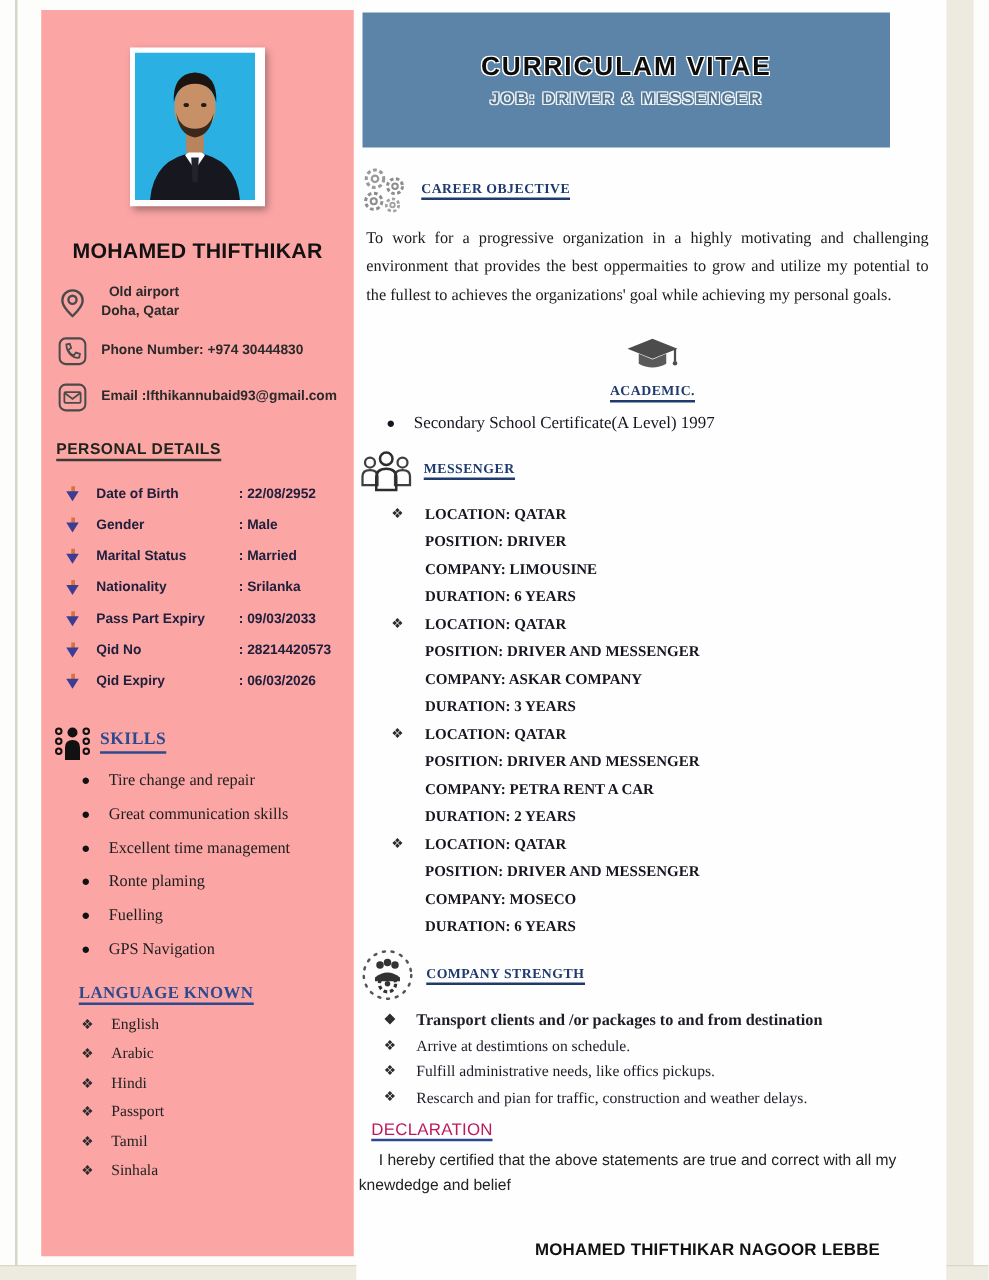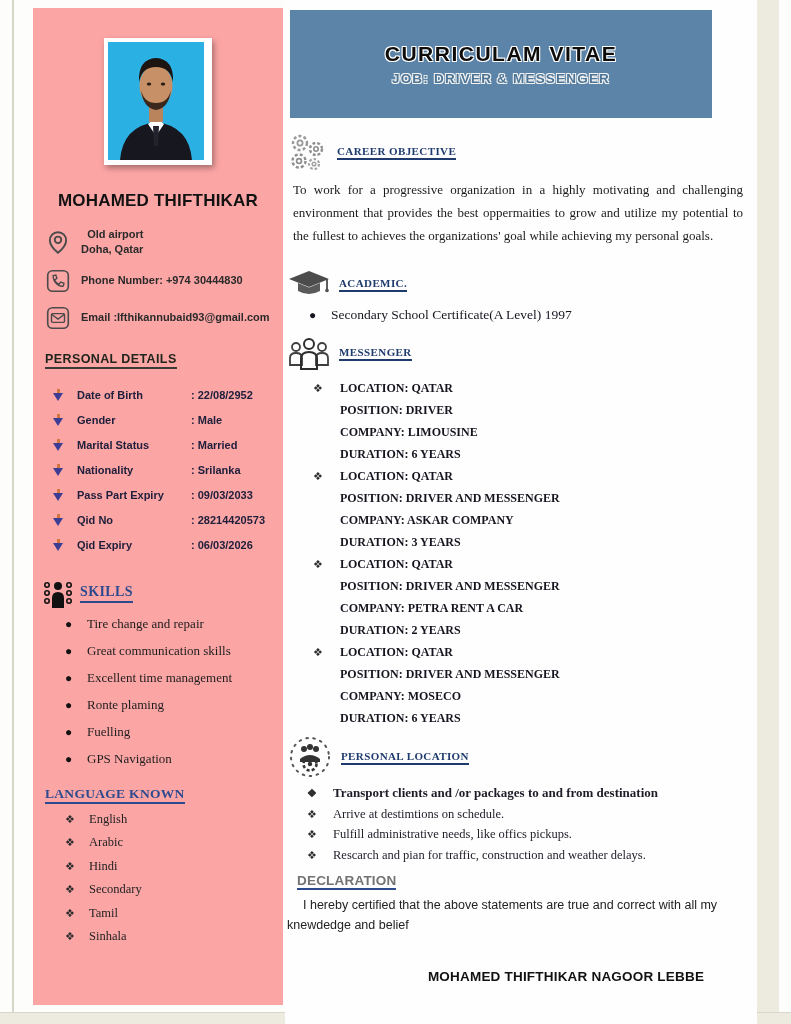--- a/index.html
+++ b/index.html
@@ -41,21 +41,21 @@
   .arrow-bullet::after  { content:""; position:absolute; left:0; top:4px; width:0; height:0;
     border-left:5px solid transparent; border-right:5px solid transparent; border-top:8px solid #3c3c94; }
   .pd-label { flex:0 0 114px; }
   .pd-value { white-space:nowrap; }
   .skills-head-row { display:flex; align-items:center; gap:7px; margin:20px 0 6px 10px; }
   .skills-head-row .side-heading { margin:0; color:#2d4a8e; border-bottom-color:#2d4a8e; font-family:"Liberation Serif", serif; font-size:14px; }
   .bullet-list { margin:2px 0 0 32px; font-family:"Liberation Serif", serif; }
   .bullet-item { display:flex; align-items:baseline; height:27px; font-size:13px; color:#1d1d1d; }
   .bullet-item .dot { flex:0 0 22px; font-size:12px; color:#111; }
   .lang-heading {
-    display:inline-block; margin:8px 0 8px 12px; font-family:"Liberation Serif", serif;
+    display:inline-block; margin:8px 0 8px 30px; font-family:"Liberation Serif", serif;
     font-size:13.5px; font-weight:bold; color:#2d4a8e; border-bottom:2px solid #2d4a8e; letter-spacing:.3px;
   }
   .lang-list { margin:0 0 0 32px; font-family:"Liberation Serif", serif; }
   .lang-item { display:flex; align-items:baseline; height:23.5px; font-size:12.5px; color:#222; }
   .lang-item .diamond { flex:0 0 24px; font-size:11px; color:#2b2b2b; }
 
   
   .main { position:absolute; left:285px; top:0; width:472px; height:100%; background:#fefefe; }
   .banner {
     margin:10px 0 0 5px; width:422px; height:108px; background:#5b84a8;
@@ -83,22 +83,22 @@
   .academic-item .dot { flex:0 0 22px; font-size:12px; }
   .experience-list { margin:6px 0 0 28px; }
   .exp-line { font-family:"Liberation Serif", serif; font-weight:bold; font-size:12px; line-height:22px; color:#15151f; padding-left:27px; }
   .exp-line.first { padding-left:0; display:flex; }
   .exp-line .diamond { flex:0 0 27px; font-weight:normal; font-size:11px; color:#2b2b2b; }
   .strength-list { margin:4px 0 0 22px; }
   .strength-item { display:flex; font-family:"Liberation Serif", serif; font-size:12.5px; line-height:20.5px; color:#1d1d28; }
   .strength-item .diamond { flex:0 0 26px; font-size:11px; color:#2b2b2b; }
   .strength-item.bold { font-weight:bold; font-size:13px; }
   .declaration-head {
-    display:inline-block; margin:8px 0 2px 12px; font-size:13.5px; font-weight:bold;
-    color:#737373; border-bottom:2px solid #2c4a8c; letter-spacing:.2px;
+    display:inline-block; margin:8px 0 2px 12px; font-size:13.5px; font-weight:normal;
+    color:#be185d; border-bottom:2px solid #2c4a8c; letter-spacing:.2px;
   }
   .declaration-text { margin:3px 0 0 2px; width:466px; font-size:12.5px; line-height:1.6; color:#222; text-indent:16px; }
   .signature { margin:34px 0 0 90px; font-size:13.5px; font-weight:bold; color:#111; text-align:center; letter-spacing:.2px; }
 </style>
 </head>
 <body>
 
 <div class="page">
   <div class="edge-left"></div>
   <div class="edge-right"></div>
@@ -238,21 +238,21 @@
       <div class="lang-item">
           <span class="diamond">❖</span>
           <span>Arabic</span>
         </div>
       <div class="lang-item">
           <span class="diamond">❖</span>
           <span>Hindi</span>
         </div>
       <div class="lang-item">
           <span class="diamond">❖</span>
-          <span>Secondary</span>
+          <span>Passport</span>
         </div>
       <div class="lang-item">
           <span class="diamond">❖</span>
           <span>Tamil</span>
         </div>
       <div class="lang-item">
           <span class="diamond">❖</span>
           <span>Sinhala</span>
         </div>
     </div>
@@ -272,21 +272,21 @@
         <circle cx="29" cy="17" r="2.2" fill="none" stroke="#8d8d8d" stroke-width="1.6"></circle>
         <circle cx="12" cy="29" r="6.5" fill="none" stroke="#8d8d8d" stroke-width="2.4" stroke-dasharray="3 2.1"></circle>
         <circle cx="12" cy="29" r="2.4" fill="none" stroke="#8d8d8d" stroke-width="1.7"></circle>
         <circle cx="27" cy="32" r="5" fill="none" stroke="#a3a3a3" stroke-width="2.2" stroke-dasharray="2.6 1.9"></circle>
         <circle cx="27" cy="32" r="1.8" fill="none" stroke="#a3a3a3" stroke-width="1.5"></circle>
       </svg>
       <span class="txt">CAREER OBJECTIVE</span>
     </div>
     <p class="objective-text">To work for a progressive organization in a highly motivating and challenging environment that provides the best oppermaities to grow and utilize my potential to the fullest to achieves the organizations' goal while achieving my personal goals.</p>
 
-    <div class="section-head" style="margin-top:22px;">
+    <div class="section-head" style="margin-top:22px;flex-direction:column;">
       <svg class="icon" width="44" height="30" viewBox="0 0 44 30">
         <polygon points="22,2 42,10 22,18 2,10" fill="#4c4c4c"></polygon>
         <path d="M11 14 L11 22 Q22 28 33 22 L33 14 L22 18.5 Z" fill="#5a5a5a"></path>
         <line x1="40" y1="10" x2="40" y2="20" stroke="#4c4c4c" stroke-width="1.8"></line>
         <circle cx="40" cy="21.5" r="1.8" fill="#4c4c4c"></circle>
       </svg>
       <span class="txt">ACADEMIC.</span>
     </div>
     <div class="academic-item">
       <span class="dot">●</span>
@@ -347,21 +347,21 @@
     <div class="section-head" style="margin-top:6px;">
       <svg class="icon" width="46" height="44" viewBox="0 0 46 44">
         <circle cx="23" cy="22" r="19" fill="none" stroke="#555" stroke-width="2" stroke-dasharray="1.6 5.5" stroke-linecap="round"></circle>
         <circle cx="17" cy="14" r="3" fill="#333"></circle>
         <circle cx="23" cy="12" r="3" fill="#333"></circle>
         <circle cx="29" cy="14" r="3" fill="#333"></circle>
         <path d="M13 24 Q23 16 33 24 L33 27 L13 27 Z" fill="#333"></path>
         <circle cx="23" cy="29" r="6.5" fill="none" stroke="#333" stroke-width="2.6" stroke-dasharray="3 2.2"></circle>
         <circle cx="23" cy="29" r="2.2" fill="#333"></circle>
       </svg>
-      <span class="txt">PERSONAL LOCATION</span>
+      <span class="txt">COMPANY STRENGTH</span>
     </div>
     <div class="strength-list">
       <div class="strength-item bold">
           <span class="diamond">❖</span>
           <span>Transport clients and /or packages to and from destination</span>
         </div>
       <div class="strength-item">
           <span class="diamond">❖</span>
           <span>Arrive at destimtions on schedule.</span>
         </div>

